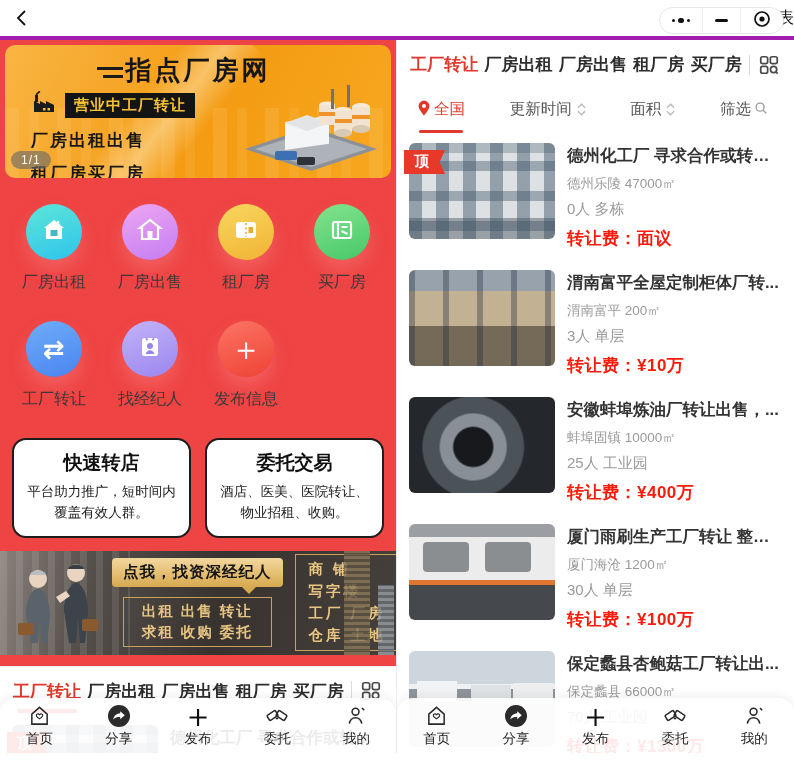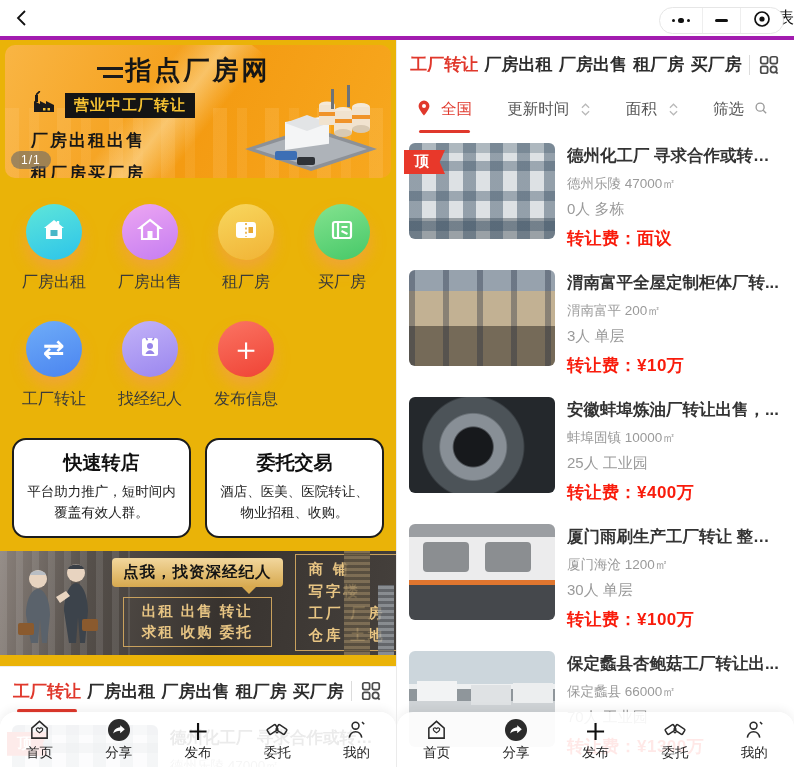--- a/index.html
+++ b/index.html
@@ -14,21 +14,21 @@
   .back{position:absolute;left:10px;top:8px;width:24px;height:24px;display:flex;align-items:center;justify-content:center;cursor:pointer;}
   .capsule{position:absolute;right:10px;top:7px;height:27px;border:1px solid #e6e6e6;border-radius:14px;
     display:flex;align-items:center;background:#fff;}
   .cseg{padding:0 12px;height:100%;display:flex;align-items:center;gap:3px;}
   .cseg+.cseg{border-left:1px solid #eee;}
   .dot{width:3.5px;height:3.5px;border-radius:50%;background:#111;}
   .dot.mid{width:5.5px;height:5.5px;}
   .dash{width:13px;height:2.5px;background:#111;border-radius:2px;}
 
   
-  .panel{position:absolute;top:40px;bottom:0;width:397px;background:#eab308;overflow:hidden;}
+  .panel{position:absolute;top:40px;bottom:14px;width:397px;background:#ef4444;overflow:hidden;}
   .panel.left{left:0;border-right:1px solid #ebebeb;}
   .panel.right{left:397px;}
 
   
   .hero{position:relative;margin:5px 5px 0;height:133px;border-radius:10px;overflow:hidden;
     background:linear-gradient(115deg,#f9b544 0%,#f49b12 52%,#f7a81f 100%);}
   .hero:before{content:"";position:absolute;left:30%;top:-40px;width:70px;height:260px;
     background:linear-gradient(90deg,rgba(255,255,255,0),rgba(255,240,200,.45),rgba(255,255,255,0));
     transform:rotate(38deg);}
   .skyline{position:absolute;left:0;right:0;bottom:0;height:70px;opacity:.5;
@@ -89,21 +89,21 @@
   .sep{height:1px;background:#ededed;margin-top:11px;}
   .tabs{display:flex;align-items:center;padding:13px 10px 12px;background:#fff;}
   .tab{font-size:17px;font-weight:600;color:#2d2d2d;margin:0 auto;cursor:pointer;position:relative;white-space:nowrap;}
   .tab.active{color:#e0382c;font-weight:700;}
   .tab.active.underlined:after{content:"";position:absolute;left:6%;right:6%;bottom:-10px;height:3.5px;background:#e0382c;border-radius:2px;}
   .vdiv{width:1px;height:20px;background:#dcdcdc;margin:0 8px 0 4px;flex:none;}
   .gridicon{flex:none;margin-right:4px;cursor:pointer;display:flex;align-items:center;}
 
   
   .filters{display:flex;align-items:center;justify-content:space-between;padding:11px 26px 13px 20px;background:#fff;}
-  .f-item{display:flex;align-items:center;gap:10px;font-size:15.5px;color:#555;cursor:pointer;position:relative;}
+  .f-item{display:flex;align-items:center;gap:3px;font-size:15.5px;color:#555;cursor:pointer;position:relative;}
   .f-item.region{color:#e0382c;}
   .f-item.region:after{content:"";position:absolute;left:2px;right:2px;bottom:-13px;height:3.5px;background:#e0382c;border-radius:2px;}
   .carets{display:flex;flex-direction:column;gap:1px;margin-left:2px;}
 
   
   .listing{display:flex;gap:12px;padding:10px 12px;cursor:pointer;background:#fff;}
   .li-img{position:relative;width:146px;height:96px;flex:none;}
   .ph{position:absolute;inset:0;border-radius:6px;overflow:hidden;}
   .badge-top{position:absolute;top:7px;left:-5px;z-index:2;background:#e8382a;color:#fff;font-size:15px;
     font-weight:700;padding:2px 15px 3px 10px;letter-spacing:1px;

